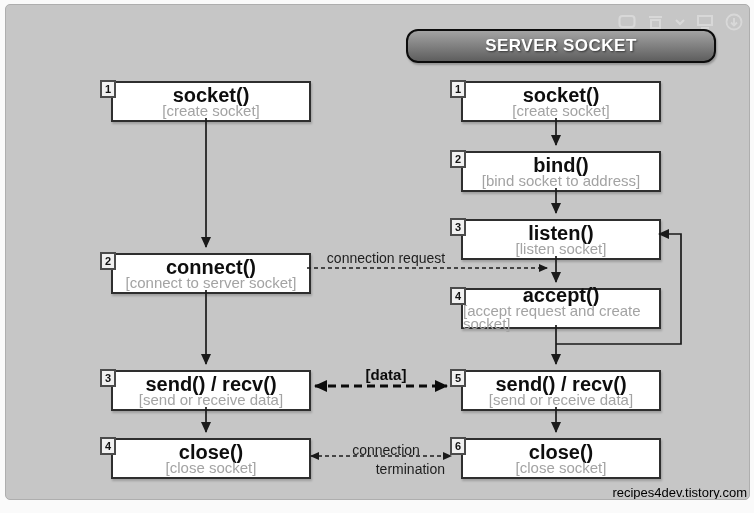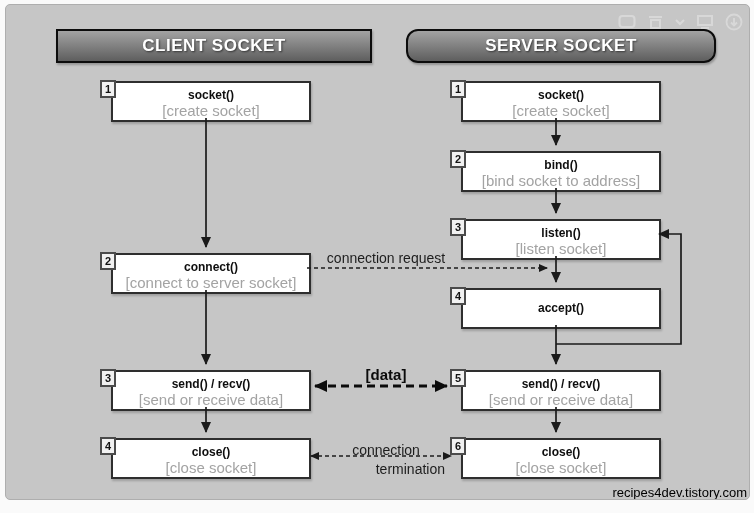--- a/index.html
+++ b/index.html
@@ -23,21 +23,21 @@
   }
   .client-header{left:50px;top:24px;width:312px;}
   .server-header{left:400px;top:24px;width:306px;border-radius:12px;}
   
   .flow-box{
     position:absolute;width:196px;height:37px;
     background:#ffffff;border:2px solid #2e2e2e;
     display:flex;flex-direction:column;align-items:center;justify-content:center;
     box-shadow:1px 2px 2px rgba(0,0,0,.2);
   }
-  .flow-box .title{font-size:12px;font-weight:bold;color:#0e0e0e;line-height:17px;text-align:right;}
+  .flow-box .title{font-size:20px;font-weight:bold;color:#0e0e0e;line-height:17px;text-align:right;}
   .flow-box .subtitle{font-size:15px;color:#a3a3a3;line-height:13px;}
   .badge{
     position:absolute;left:-13px;top:-3px;width:12px;height:14px;
     background:#f1f1f1;border:2px solid #4b4b4b;
     font-size:11px;font-weight:bold;color:#141414;
     display:flex;align-items:center;justify-content:center;
   }
   .cl{left:105px;} .sv{left:455px;}
   
   .arrow-label{
@@ -89,21 +89,20 @@
           </svg>
         </span>
       <span>
           <svg width="18" height="18" viewBox="0 0 18 18">
             <circle cx="9" cy="9" r="7.5" fill="none" stroke="#ffffff" stroke-width="1.8"></circle>
             <path d="M9,5 V12 M6,9.5 L9,12.5 L12,9.5" fill="none" stroke="#ffffff" stroke-width="1.8"></path>
           </svg>
         </span>
     </div>
 
-    <div class="col-header client-header">CLIENT SOCKET</div>
     <div class="col-header server-header">SERVER SOCKET</div>
 
     <div class="flow-box cl" style="top:76px">
       <span class="badge">1</span>
       <div class="title">socket()</div>
       <div class="subtitle">[create socket]</div>
     </div>
     <div class="flow-box cl" style="top:248px">
       <span class="badge">2</span>
       <div class="title">connect()</div>
@@ -131,20 +130,21 @@
       <div class="subtitle">[bind socket to address]</div>
     </div>
     <div class="flow-box sv" style="top:214px">
       <span class="badge">3</span>
       <div class="title">listen()</div>
       <div class="subtitle">[listen socket]</div>
     </div>
     <div class="flow-box sv" style="top:283px">
       <span class="badge">4</span>
       <div class="title">accept()</div>
+      <div class="subtitle">[accept request and create socket]</div>
     </div>
     <div class="flow-box sv" style="top:365px">
       <span class="badge">5</span>
       <div class="title">send() / recv()</div>
       <div class="subtitle">[send or receive data]</div>
     </div>
     <div class="flow-box sv" style="top:433px">
       <span class="badge">6</span>
       <div class="title">close()</div>
       <div class="subtitle">[close socket]</div>

